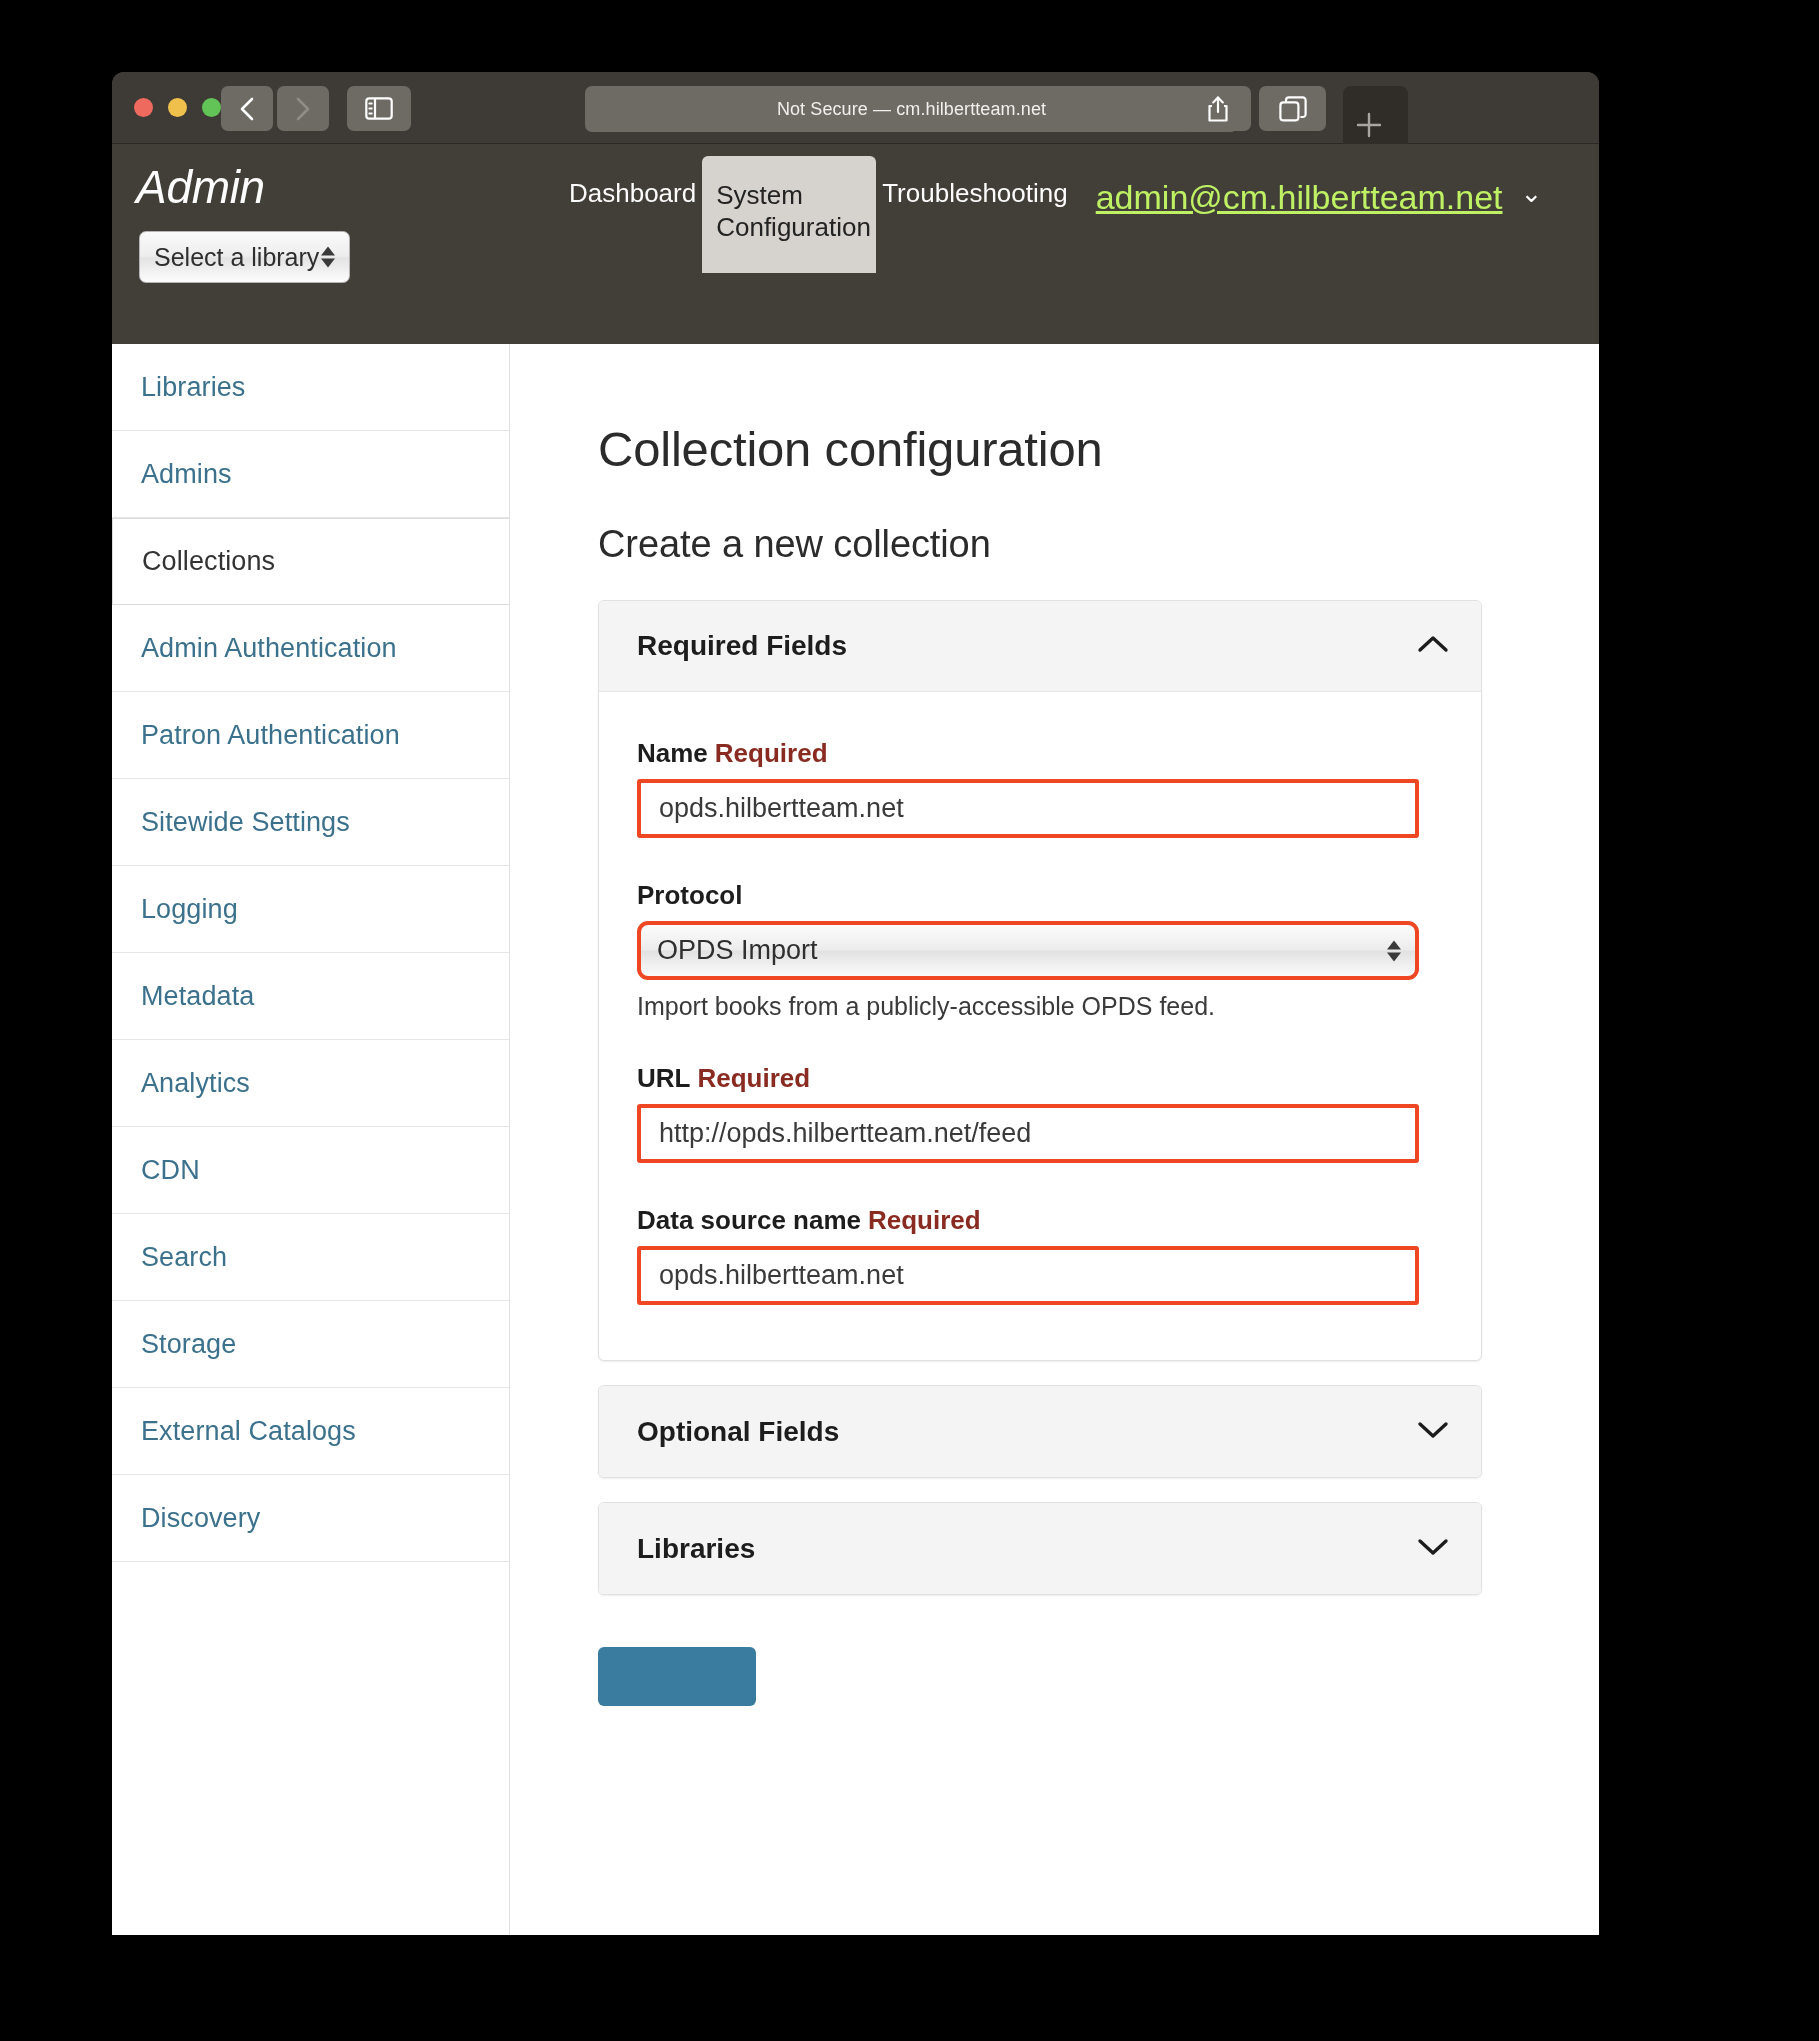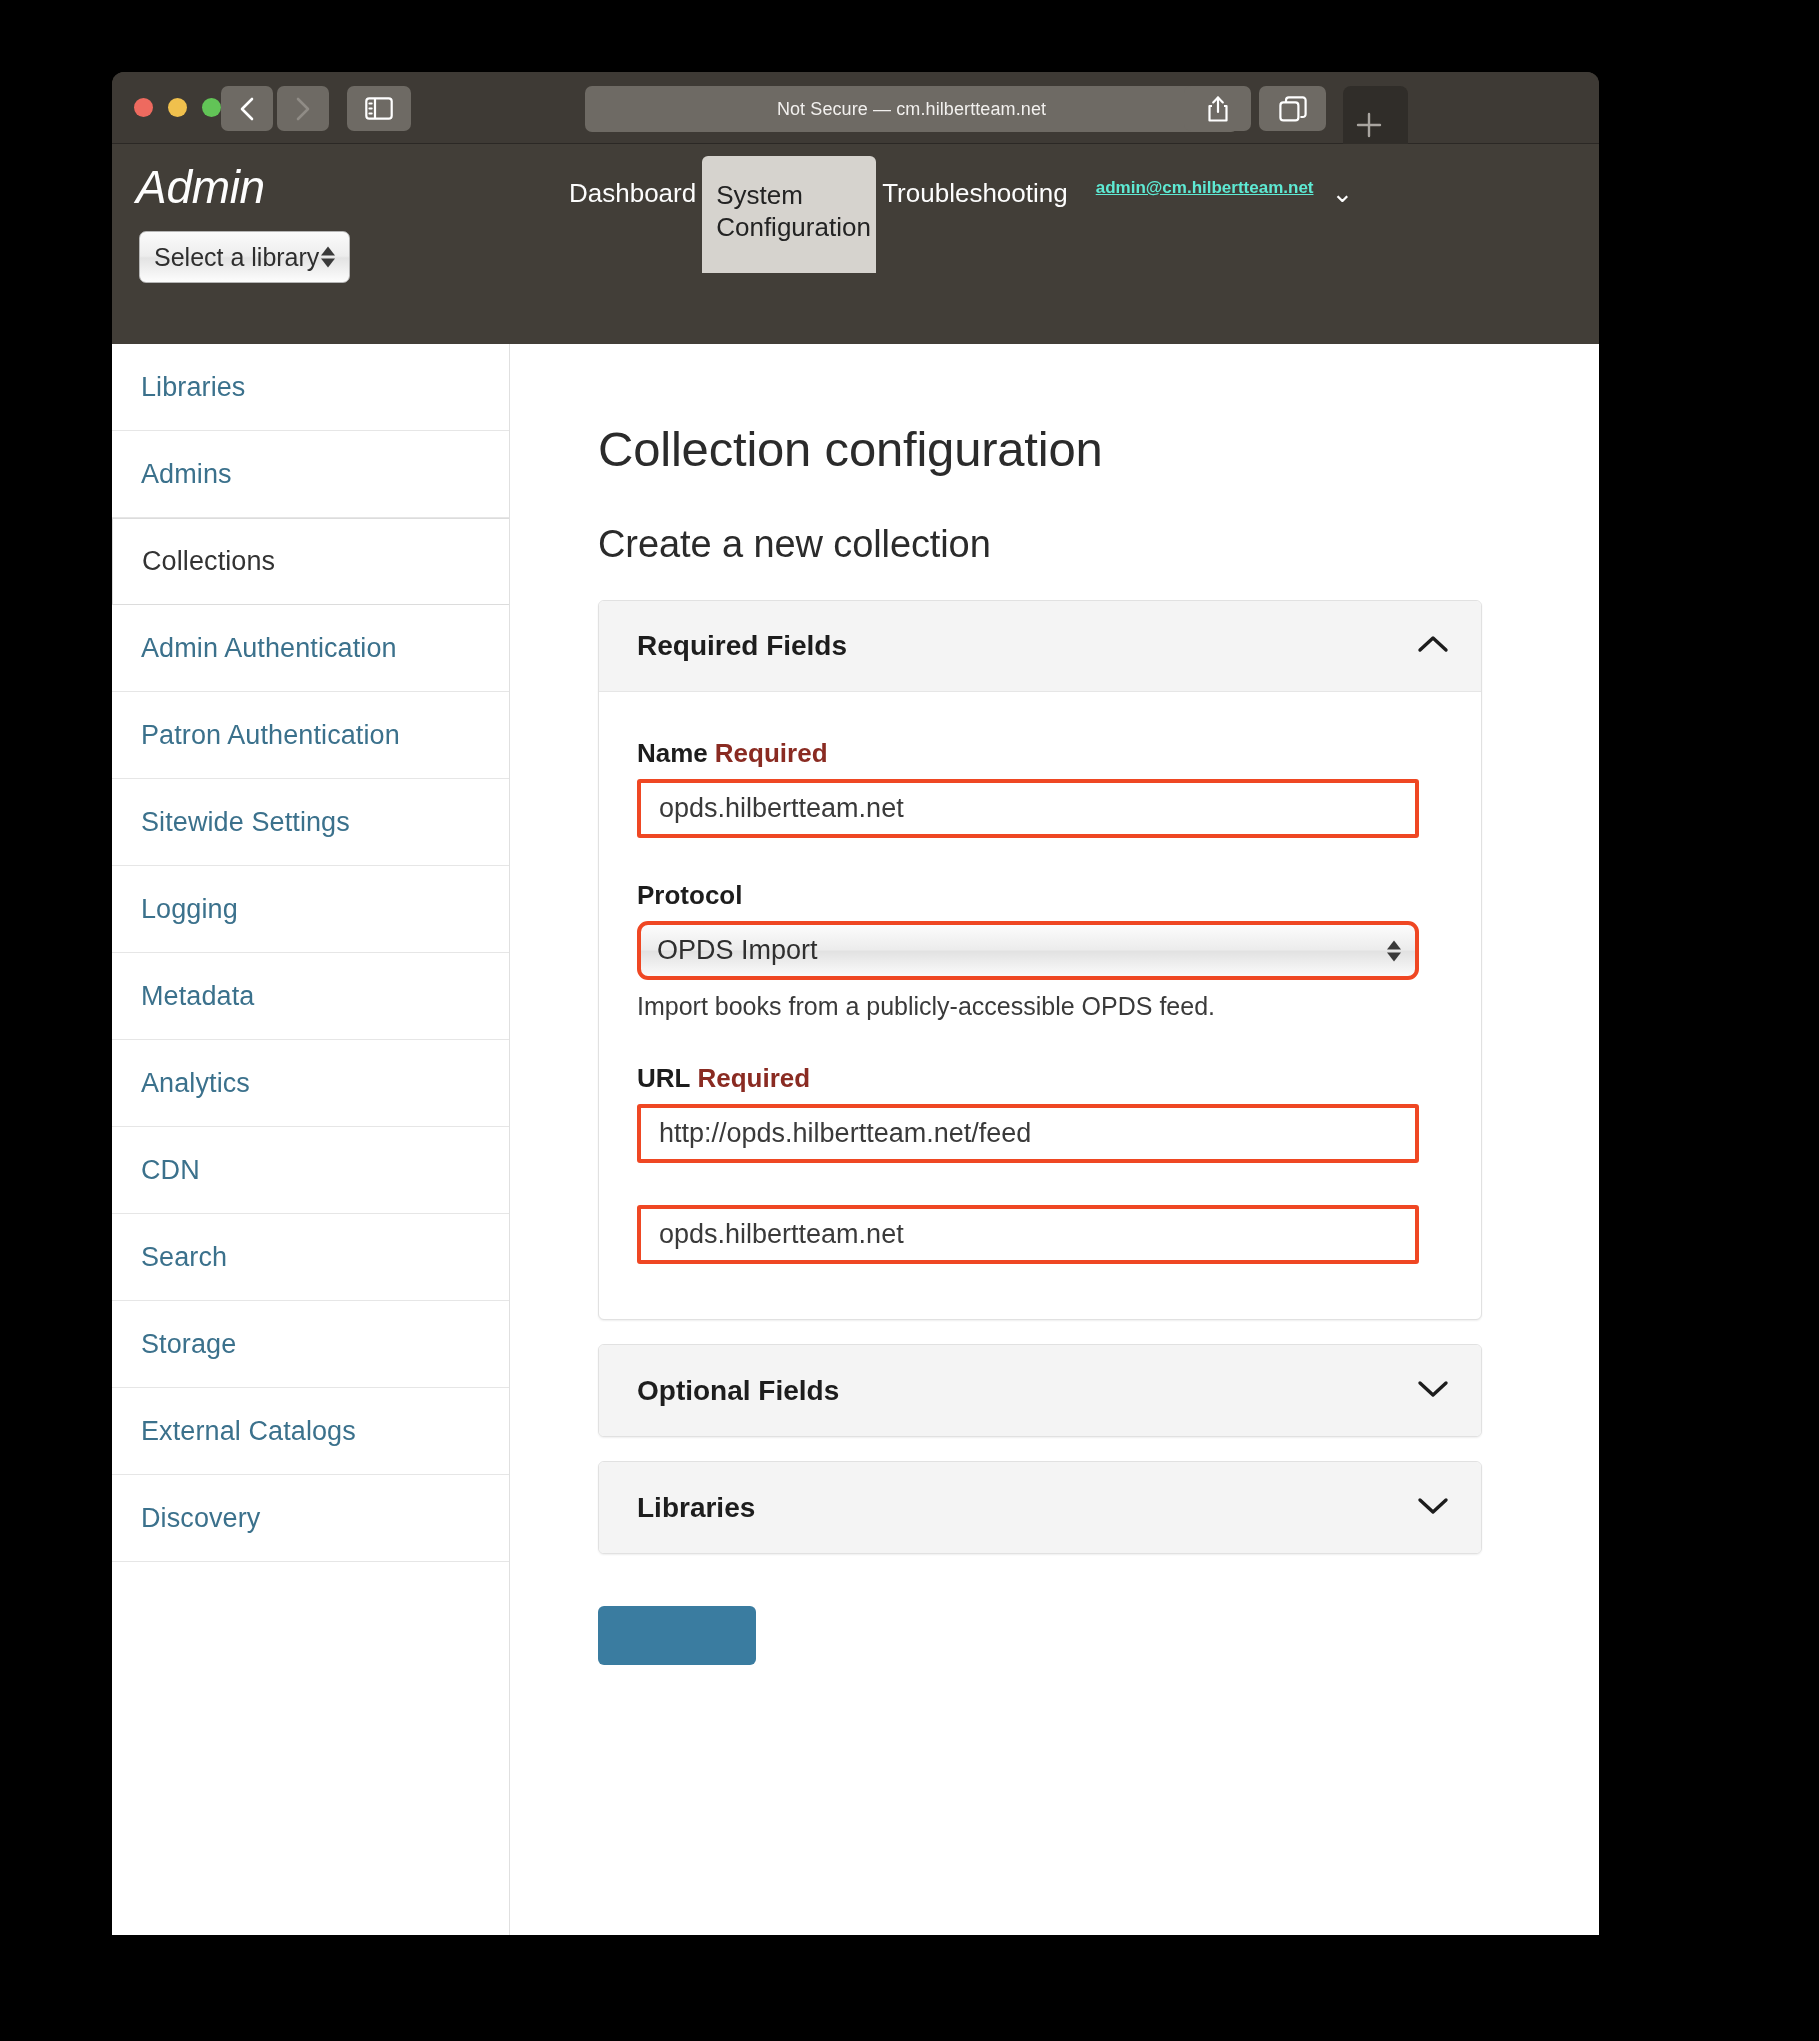--- a/index.html
+++ b/index.html
@@ -179,26 +179,25 @@
   .nav-item.active {
     background: #d6d3ce;
     color: #232323;
     border-radius: 6px 6px 0 0;
     width: 174px;
     padding: 24px 14px 30px 14px;
     box-sizing: border-box;
     white-space: normal;
   }
   #nav-user {
-    color: #5eead4;
-    font-size: 17px;
+    color: #bef264;
+    font-size: 34px;
     text-decoration: underline;
     padding: 22px 0 22px 22px;
     white-space: nowrap;
-    font-weight: bold;
   }
   #nav-user-caret {
     color: #fdfdfd;
     font-size: 26px;
     padding: 22px 0 22px 18px;
   }
 
   
   #page-body {
     position: relative;
@@ -528,20 +527,23 @@
             </div>
 
             <div class="field">
               <label class="field-label">
                 <span>URL</span><span class="req-badge">Required</span>
               </label>
               <input class="text-input" type="text" value="http://opds.hilbertteam.net/feed" style="">
             </div>
 
             <div class="field">
+              <label class="field-label">
+                <span>Data source name</span><span class="req-badge">Required</span>
+              </label>
               <input class="text-input" type="text" value="opds.hilbertteam.net" style="">
             </div>
 
           </div>
         </div>
 
         
         <div class="panel collapsed">
           <div class="panel-header">
             <span class="panel-title">Optional Fields</span>

